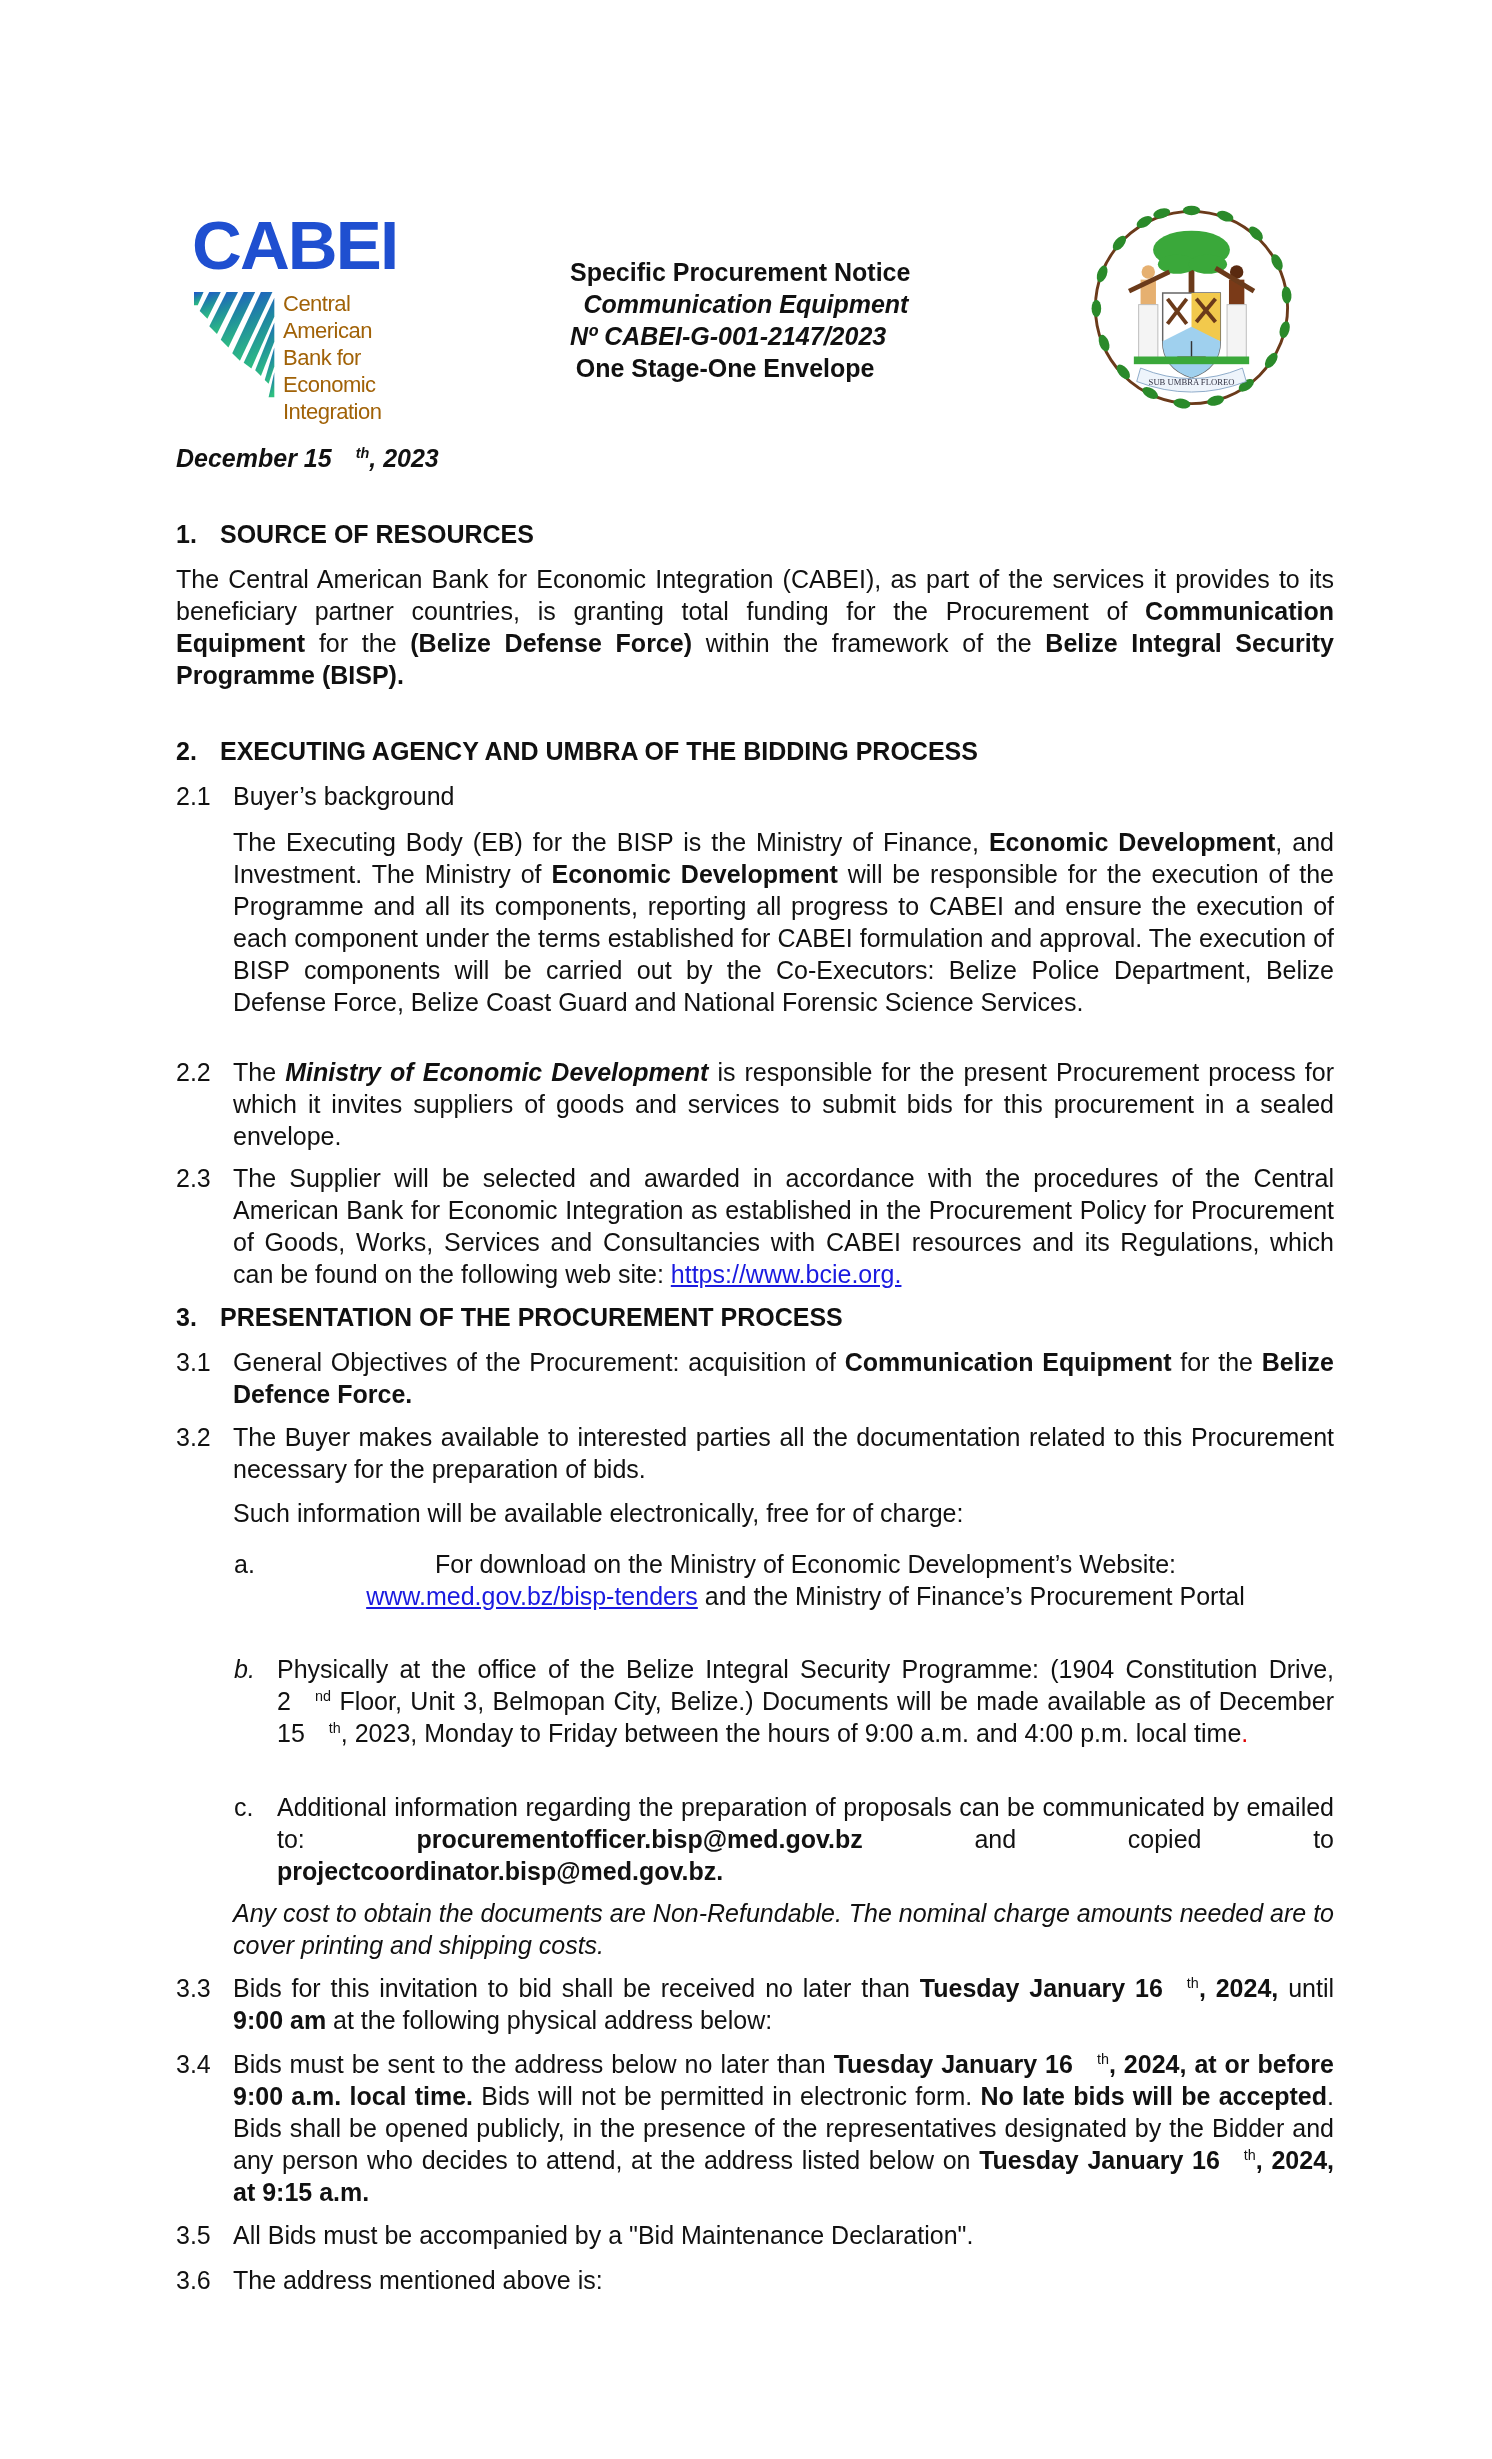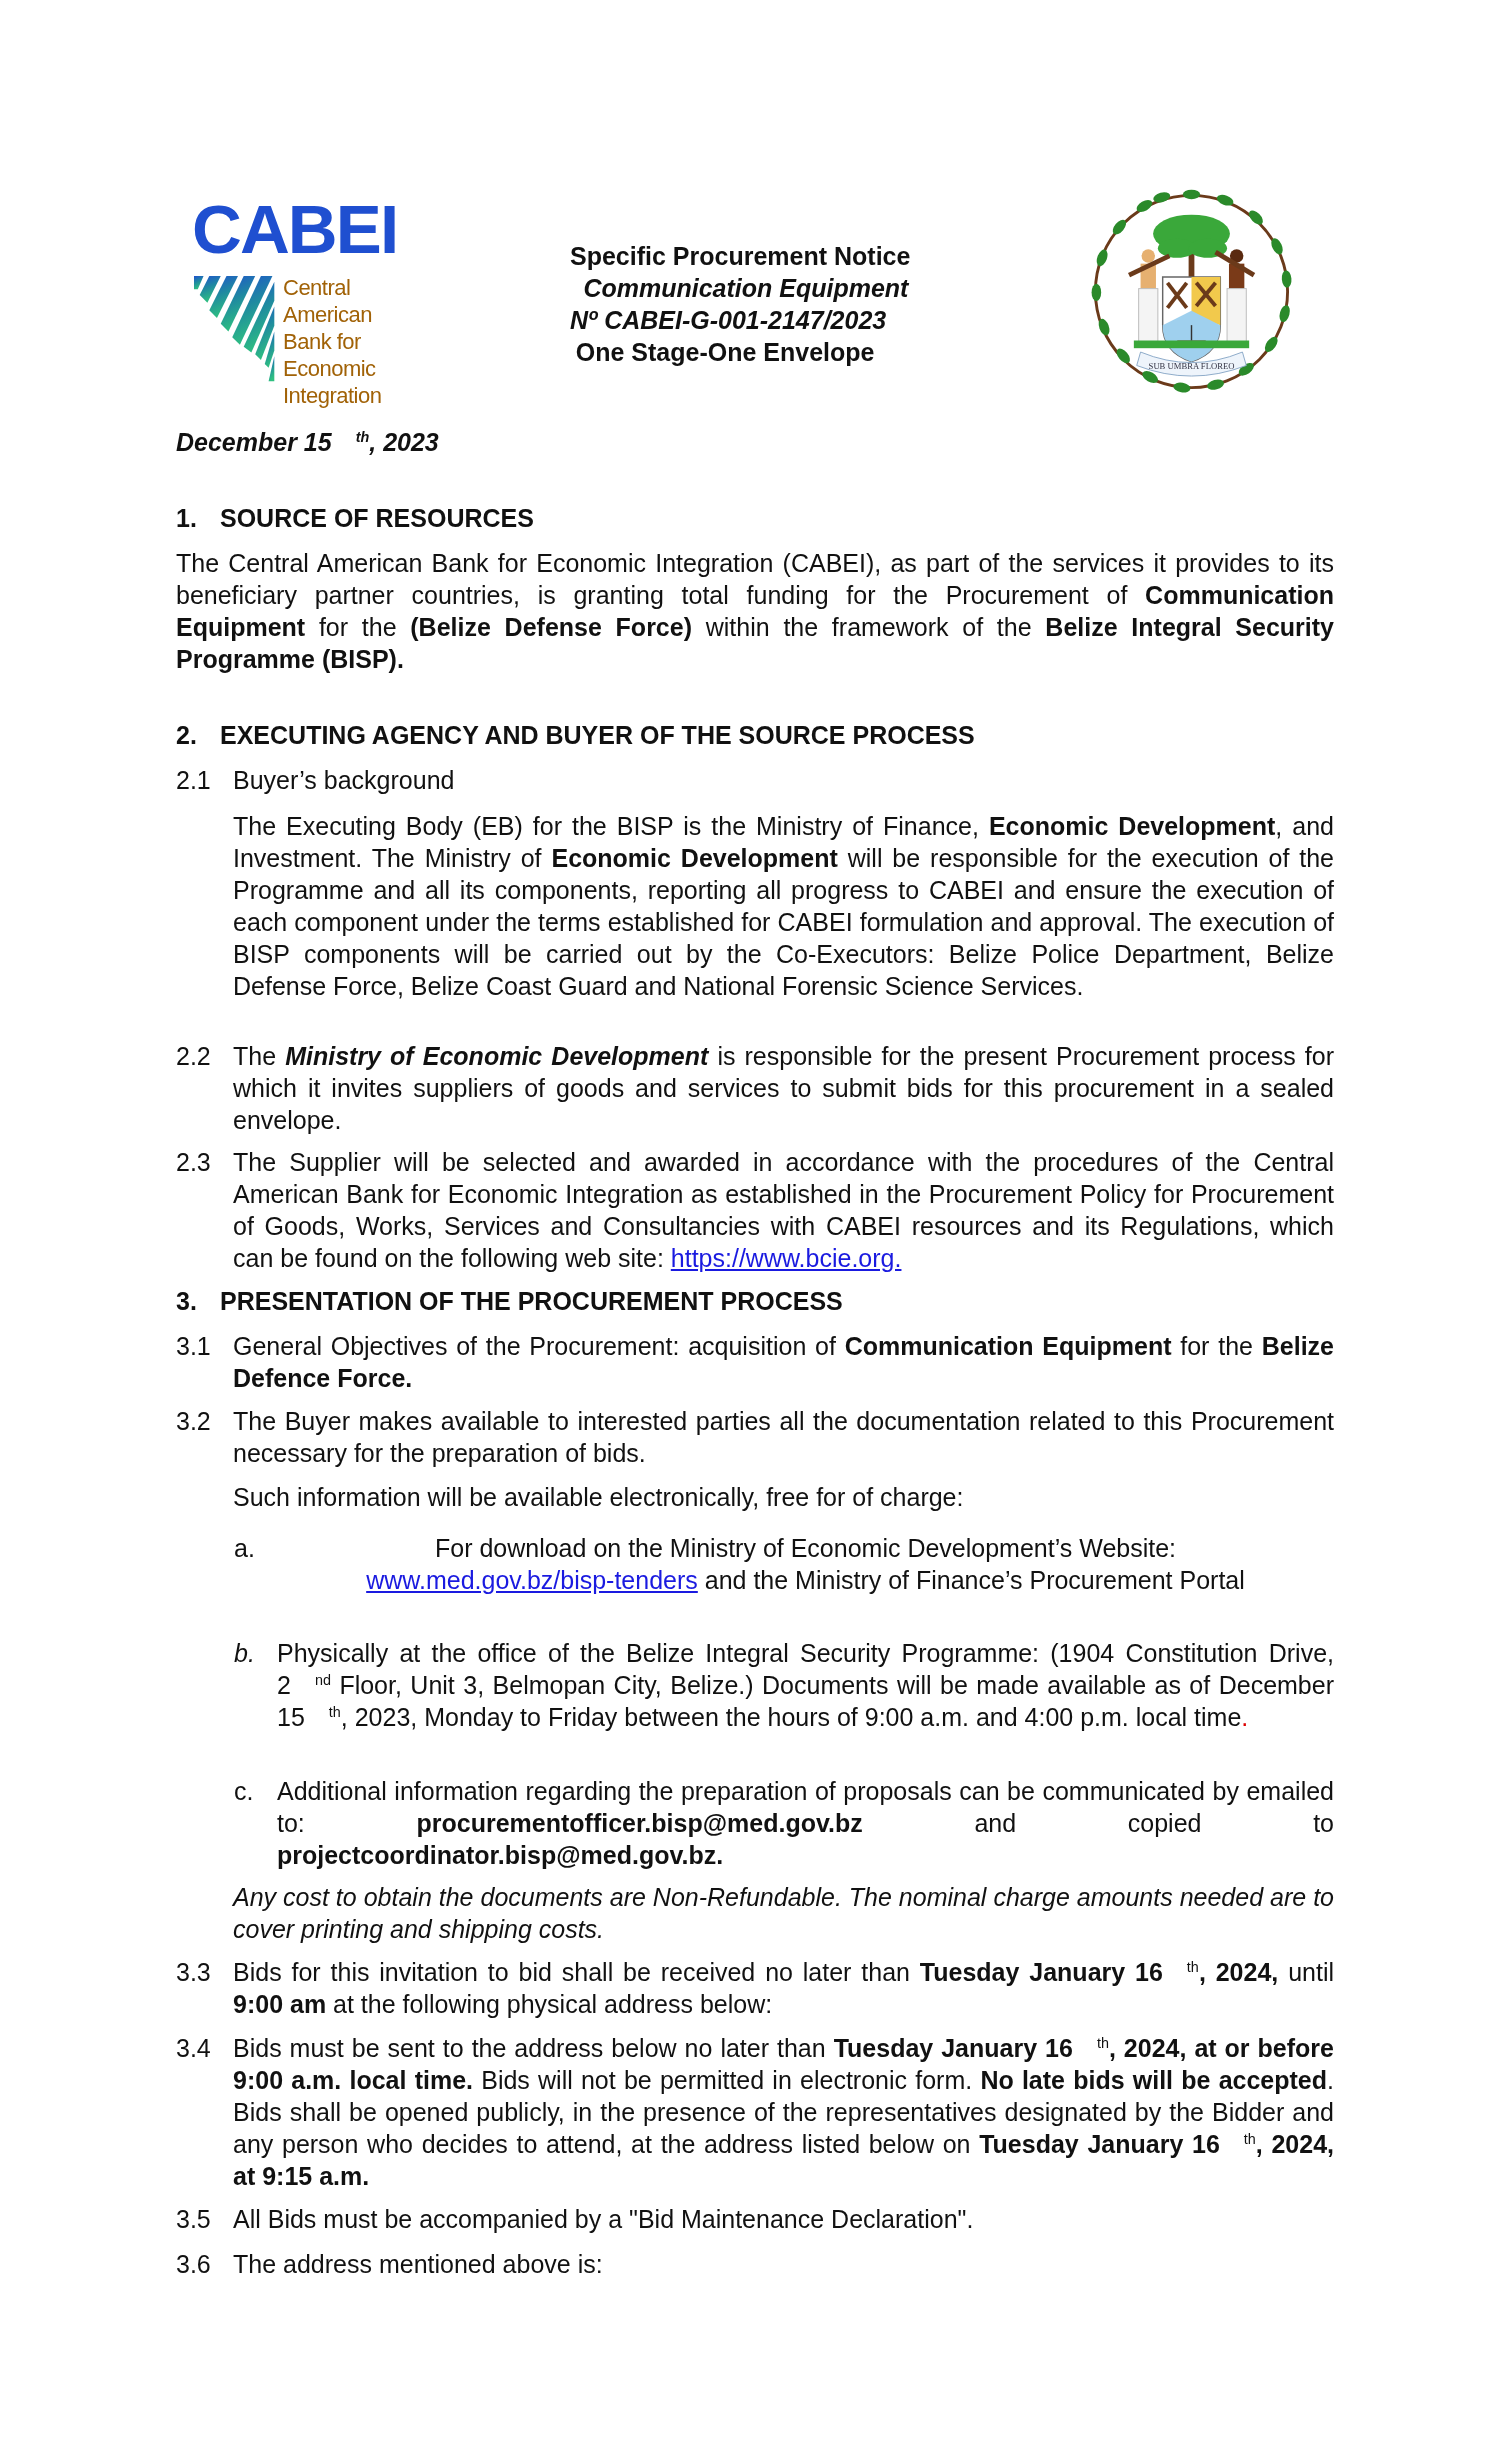--- a/index.html
+++ b/index.html
@@ -1,18 +1,18 @@
 <!DOCTYPE html>
 <html><head>
 <meta charset="utf-8">
 <style>
   html, body { margin: 0; padding: 0; background: #ffffff; }
   body { width: 1493px; height: 2459px; position: relative; overflow: hidden;
          font-family: "Liberation Sans", sans-serif; color: #111; }
-  .page { position: absolute; left: 0; top: 0; width: 1493px; height: 1909px; }
+  .page { position: absolute; left: 0; top: 16px; width: 1493px; height: 1909px; }
   .logo { position: absolute; left: 192px; top: 195px; width: 250px; height: 192px; }
   .logo-title { position: absolute; left: 0; top: 0; font-family: "Liberation Sans", sans-serif;
                 font-weight: bold; font-size: 69px; line-height: 69px; color: #1f4fd0; letter-spacing: -1.9px; }
   .logo-stripes { position: absolute; left: 0; top: 79px; width: 91px; height: 110px; }
   .logo-sub { position: absolute; left: 91px; top: 79px; font-size: 22px; line-height: 27px; color: #a16207; letter-spacing: -0.5px; }
   .title-block { position: absolute; left: 570px; top: 240px; font-size: 25px; line-height: 32px; font-weight: bold; }
   .title-block div { white-space: nowrap; }
   .t2 { font-style: italic; padding-left: 13.4px; }
   .t3 { font-style: italic; }
   .t4 { padding-left: 5.8px; }
@@ -127,21 +127,21 @@
   <div class="content">
 
     <div class="blk h" style="top:502px">
       <span class="num">1.</span>
       <span style="padding-left:44px">SOURCE OF RESOURCES</span>
     </div>
     <div class="blk" style="top:547px"><span>The Central American Bank for Economic Integration (CABEI), as part of the services it provides to its beneficiary partner countries, is granting total funding for the Procurement of </span><b>Communication Equipment</b><span> for the </span><b>(Belize Defense Force)</b><span> within the framework of the </span><b>Belize Integral Security Programme (BISP).</b></div>
 
     <div class="blk h" style="top:719px">
       <span class="num">2.</span>
-      <span style="padding-left:44px">EXECUTING AGENCY AND BUYER OF THE SOURCE PROCESS</span>
+      <span style="padding-left:44px">EXECUTING AGENCY AND UMBRA OF THE BIDDING PROCESS</span>
     </div>
     <div class="blk" style="top:764px">
       <span class="num">2.1</span>
       <span style="padding-left:57px">Buyer’s background</span>
     </div>
     <div class="blk" style="top:810px; height:222px">
       <div class="ind2"><span>The Executing Body (EB) for the BISP is the Ministry of Finance, </span><b>Economic Development</b><span>, and Investment. The Ministry of </span><b>Economic Development</b><span> will be responsible for the execution of the Programme and all its components, reporting all progress to CABEI and ensure the execution of each component under the terms established for CABEI formulation and approval. The execution of BISP components will be carried out by the Co-Executors: Belize Police Department, Belize Defense Force, Belize Coast Guard and National Forensic Science Services.</span></div>
     </div>
 
     <div class="blk" style="top:1040px; height:95px">

